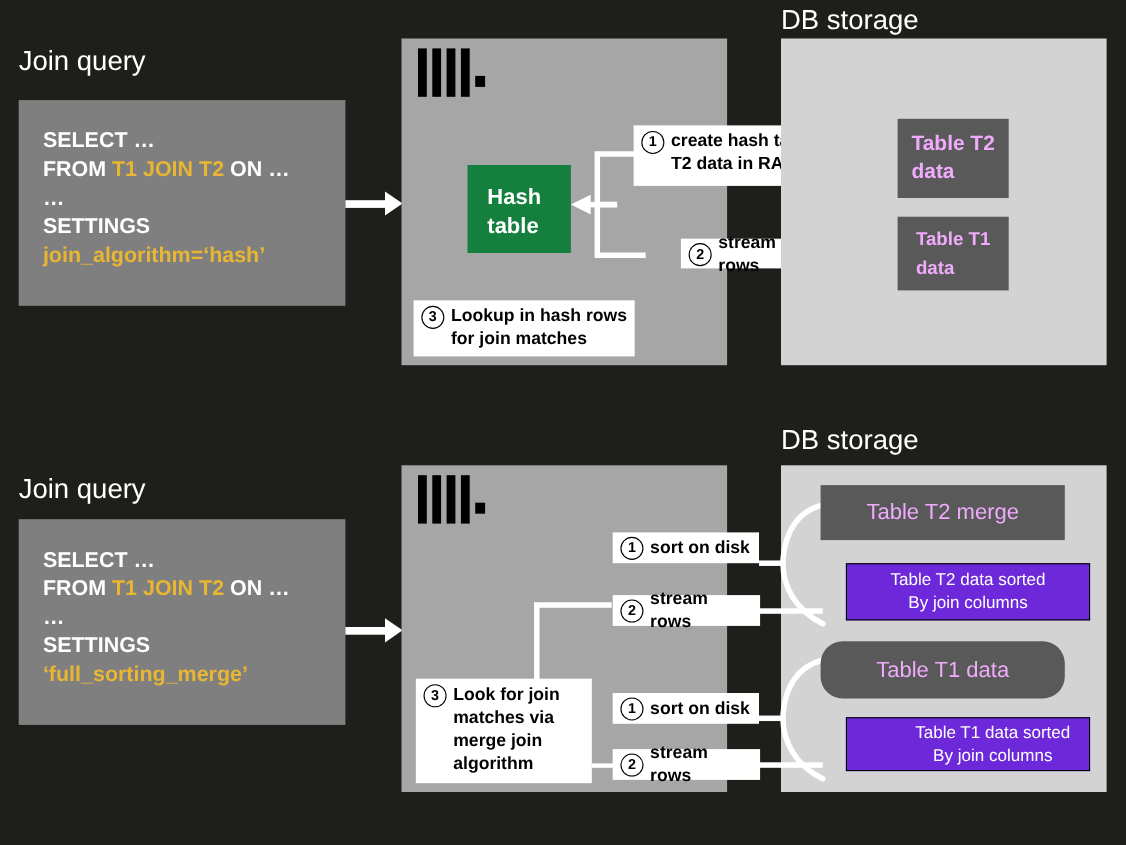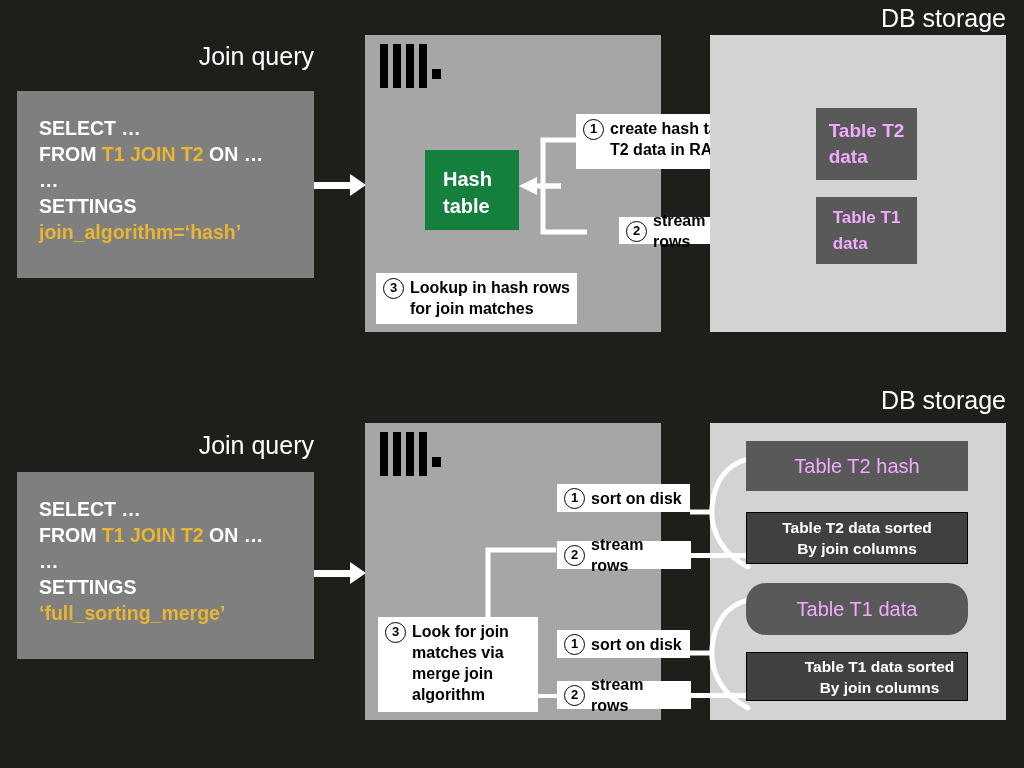--- a/index.html
+++ b/index.html
@@ -16,21 +16,21 @@
     font-family: "Liberation Sans", sans-serif;
     -webkit-font-smoothing: antialiased;
   }
   .abs { position: absolute; font-weight: bold; }
 
   
   .section-title {
     color: #ffffff;
     font-size: 25px;
     font-weight: 400;
-    text-align: right;
+    text-align: left;
     white-space: nowrap;
   }
 
   
   .query-box {
     background: #7f7f7f;
     box-sizing: border-box;
     padding: 24px 22px;
     color: #ffffff;
     font-size: 19.5px;
@@ -97,31 +97,32 @@
     align-items: center;
     justify-content: center;
     text-align: left;
     font-weight: bold;
     box-sizing: border-box;
   }
   .table-chip.plain { font-weight: 400; }
   .table-chip-2line { line-height: 26px; }
 
   .sorted-chip {
-    background: #404040;
+    background: #6d28d9;
     border: 1.5px solid #000000;
     color: #ffffff;
     display: flex;
     align-items: center;
     justify-content: center;
     text-align: center;
-    font-weight: bold;
+    font-weight: normal;
     font-size: 15.5px;
     line-height: 21px;
     box-sizing: border-box;
+    margin-left: 23px;
   }
 
   
   .callout {
     background: #ffffff;
     color: #000000;
     box-sizing: border-box;
     display: flex;
     align-items: flex-start;
     font-size: 16px;
@@ -293,21 +294,21 @@
   <div class="abs callout center" style="left:557px; top:630px; width:133px; height:28px;">
     <span class="num">1</span>
     <span class="ctext">sort on disk</span>
   </div>
 
   <div class="abs callout center" style="left:557px; top:681px; width:134px; height:28px;">
     <span class="num">2</span>
     <span class="ctext">stream rows</span>
   </div>
 
-  <div class="abs table-chip plain" style="left:746px; top:441px; width:222px; height:50px; font-size:20px;">Table T2 hash</div>
+  <div class="abs table-chip plain" style="left:746px; top:441px; width:222px; height:50px; font-size:20px;">Table T2 merge</div>
 
   <div class="abs sorted-chip" style="left:746px; top:512px; width:222px; height:52px;">Table T2 data sorted<br>By join columns</div>
 
   <div class="abs table-chip plain" style="left:746px; top:583px; width:222px; height:52px; font-size:20px;border-radius:20px;">Table T1 data</div>
 
   <div class="abs sorted-chip" style="left:746px; top:652px; width:222px; height:49px;padding-left:45px;">Table T1 data sorted<br>By join columns</div>
 
 </div>
 
 </body></html>

